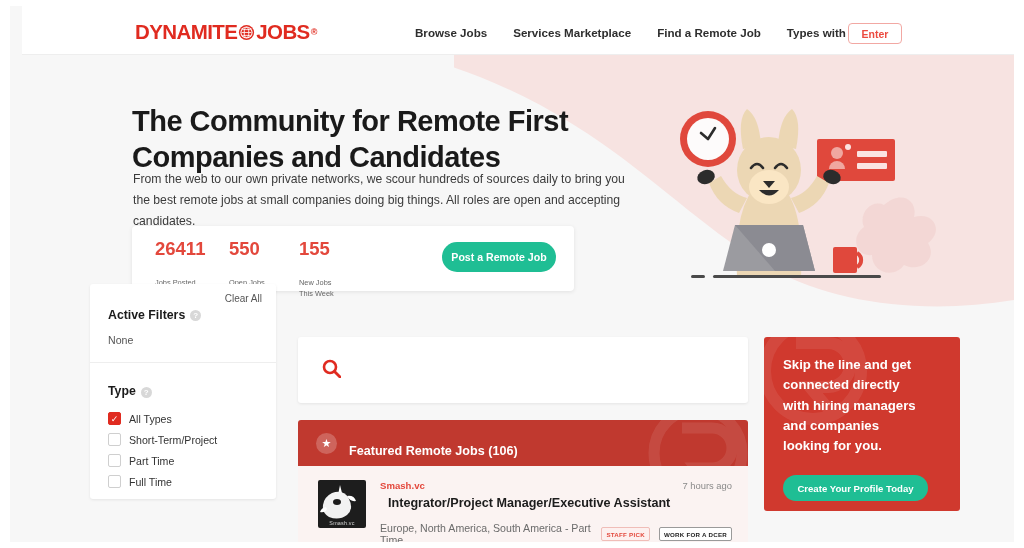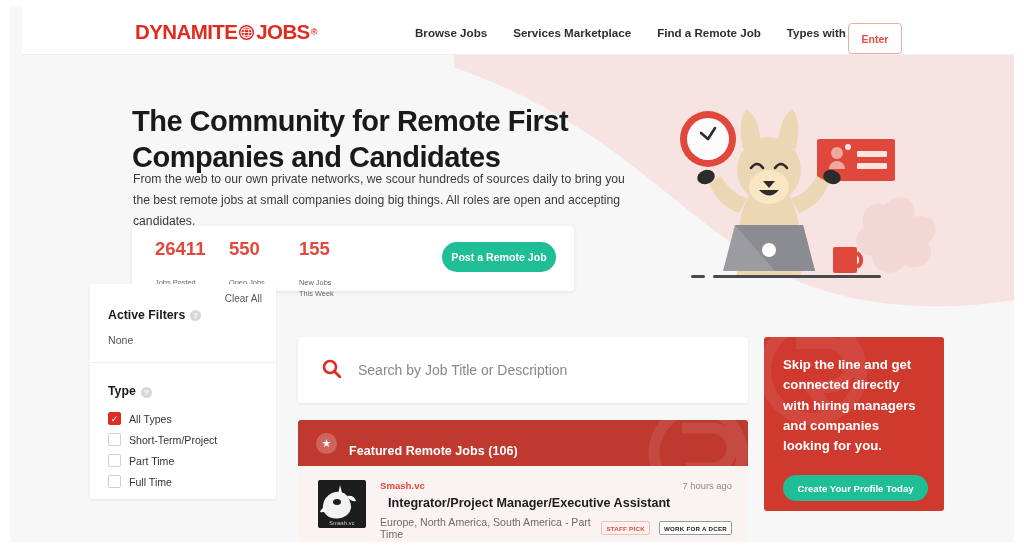--- a/index.html
+++ b/index.html
@@ -35,21 +35,21 @@
   .logo .glb { display: inline-block; margin: 0 1px; line-height: 0; }
   .logo .reg { font-size: 9px; vertical-align: super; margin-left: 1px; }
 
   .nav { position: absolute; left: 377px; top: 20px; display: flex; gap: 26px; padding-left: 16px; }
   .nav a {
     font-size: 11.6px; font-weight: bold; color: #2e2e2e;
     text-decoration: none; white-space: nowrap;
   }
   .enter-btn {
     position: absolute; left: 826px; top: 17px;
-    width: 54px; height: 31px;
+    width: 54px; height: 21px;
     border: 1px solid #f2a8a3; border-radius: 4px;
     background: #ffffff; color: #ec4a3f;
     font-size: 10.5px; font-weight: bold;
     display: flex; align-items: center; justify-content: center;
     cursor: pointer;
   }
 
   
   .hero { position: absolute; left: 0; top: 49px; width: 1004px; height: 266px; }
   .blob { position: absolute; right: 0; top: 0; width: 560px; height: 266px; overflow: hidden; }
@@ -162,33 +162,33 @@
     width: 48px; height: 48px; background: #1d1d1d; border-radius: 2px;
     flex: 0 0 auto; position: relative; overflow: hidden;
   }
   .job-logo .cap {
     position: absolute; bottom: 2px; width: 100%; text-align: center;
     font-size: 5.4px; color: #d8d8d8; letter-spacing: 0.2px;
   }
   .job-body { margin-left: 14px; flex: 1 1 auto; position: relative; }
   .job-company { font-size: 9.6px; font-weight: bold; color: #e3483c; }
   .job-title { font-size: 12.6px; font-weight: bold; color: #1c1c1c; margin-top: 5px; padding-left: 8px; }
-  .job-meta { display: flex; align-items: center; gap: 9px; margin-top: 6px; }
+  .job-meta { display: flex; align-items: center; gap: 9px; margin-top: 12px; }
   .job-loc { font-size: 10.6px; color: #6b6b6b; }
   .badge {
     font-size: 6.2px; font-weight: bold; letter-spacing: 0.25px;
     padding: 2.5px 4px; border-radius: 2px; white-space: nowrap;
   }
   .badge.pick { color: #e3483c; border: 1px solid #f0bdb8; background: #fdf0ef; }
   .badge.dcer { color: #1c1c1c; border: 1px solid #9a9a9a; background: #fff; }
   .job-time { position: absolute; right: 0; top: 0; font-size: 9.4px; color: #8a8a8a; }
 
   .promo {
     position: absolute; left: 754px; top: 331px;
-    width: 180px; height: 174px;
+    width: 196px; height: 174px;
     background: #d0392e; border-radius: 3px;
     overflow: hidden;
   }
   .promo-txt {
     position: absolute; left: 19px; top: 18px; width: 146px;
     font-size: 13.2px; font-weight: bold; color: #ffffff; line-height: 1.54;
     z-index: 2;
   }
   .promo-btn {
     position: absolute; left: 19px; top: 138px;
@@ -351,21 +351,20 @@
     </div>
   </div>
 
   <div class="search-box">
     <span>
       <svg width="19" height="19" viewBox="0 0 19 19">
         <circle cx="8" cy="8" r="6" fill="none" stroke="#e02b20" stroke-width="2.6"></circle>
         <path d="M12.5 12.5 L18 18" stroke="#e02b20" stroke-width="2.8" stroke-linecap="round"></path>
       </svg>
     </span>
-    <span class="search-ph">Search by Job Title or Description</span>
   </div>
 
   <div class="feat-hdr">
     <svg style="position:absolute;right:-10px;top:-22px;opacity:0.09" width="120" height="110" viewBox="0 0 120 110">
       <circle cx="60" cy="55" r="44" fill="none" stroke="#ffffff" stroke-width="11"></circle>
       <path d="M44 30 h30 a20 20 0 0 1 0 40 h-16 l18 22" fill="none" stroke="#ffffff" stroke-width="11"></path>
     </svg>
     <span class="star-circle">★</span>
     <span class="feat-txt">Featured Remote Jobs (106)</span>
   </div>

